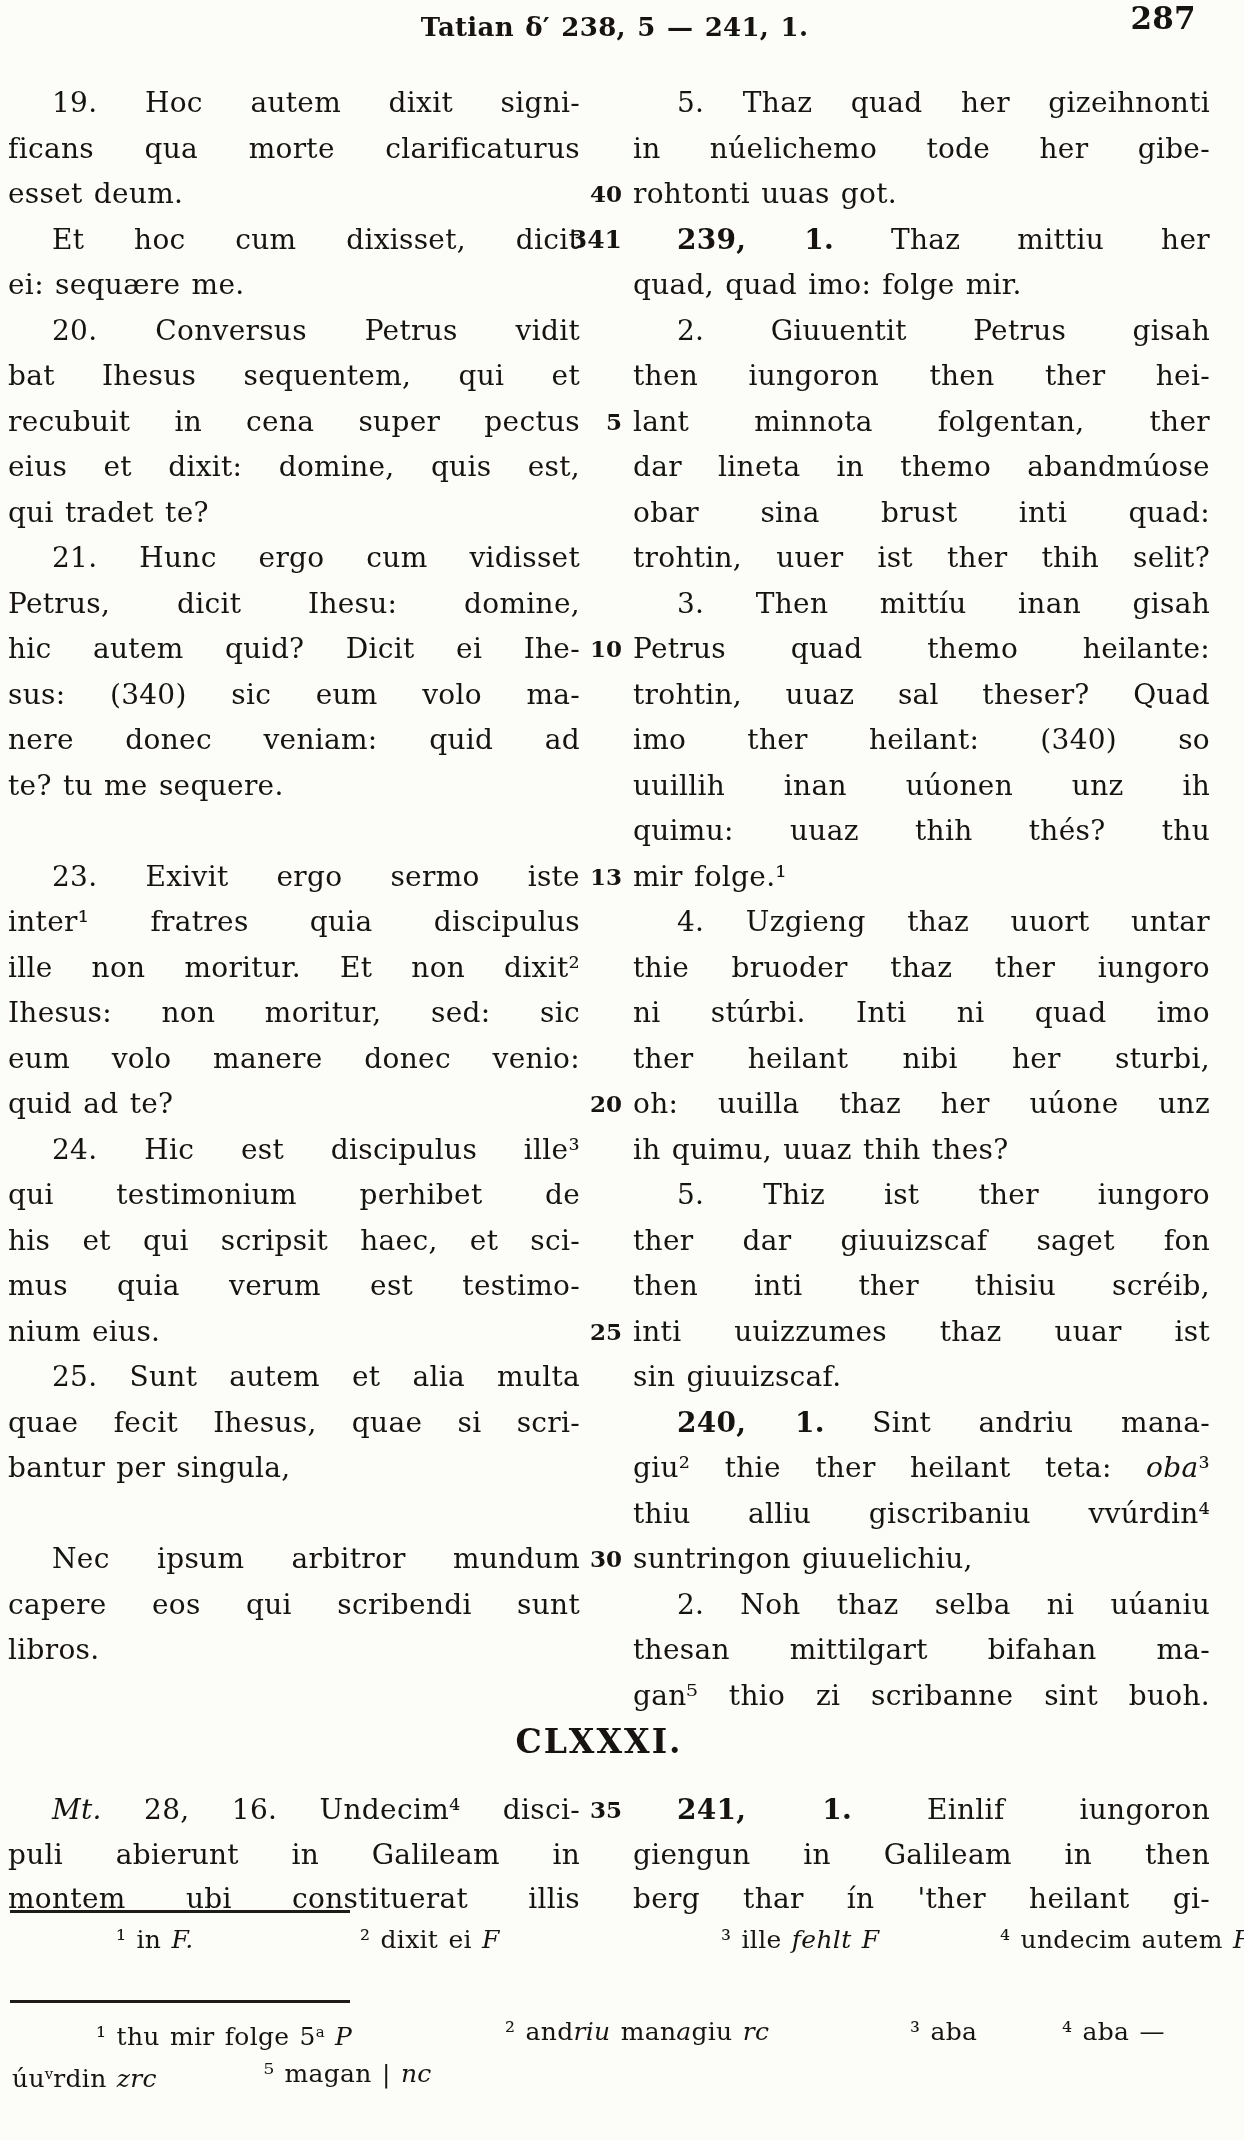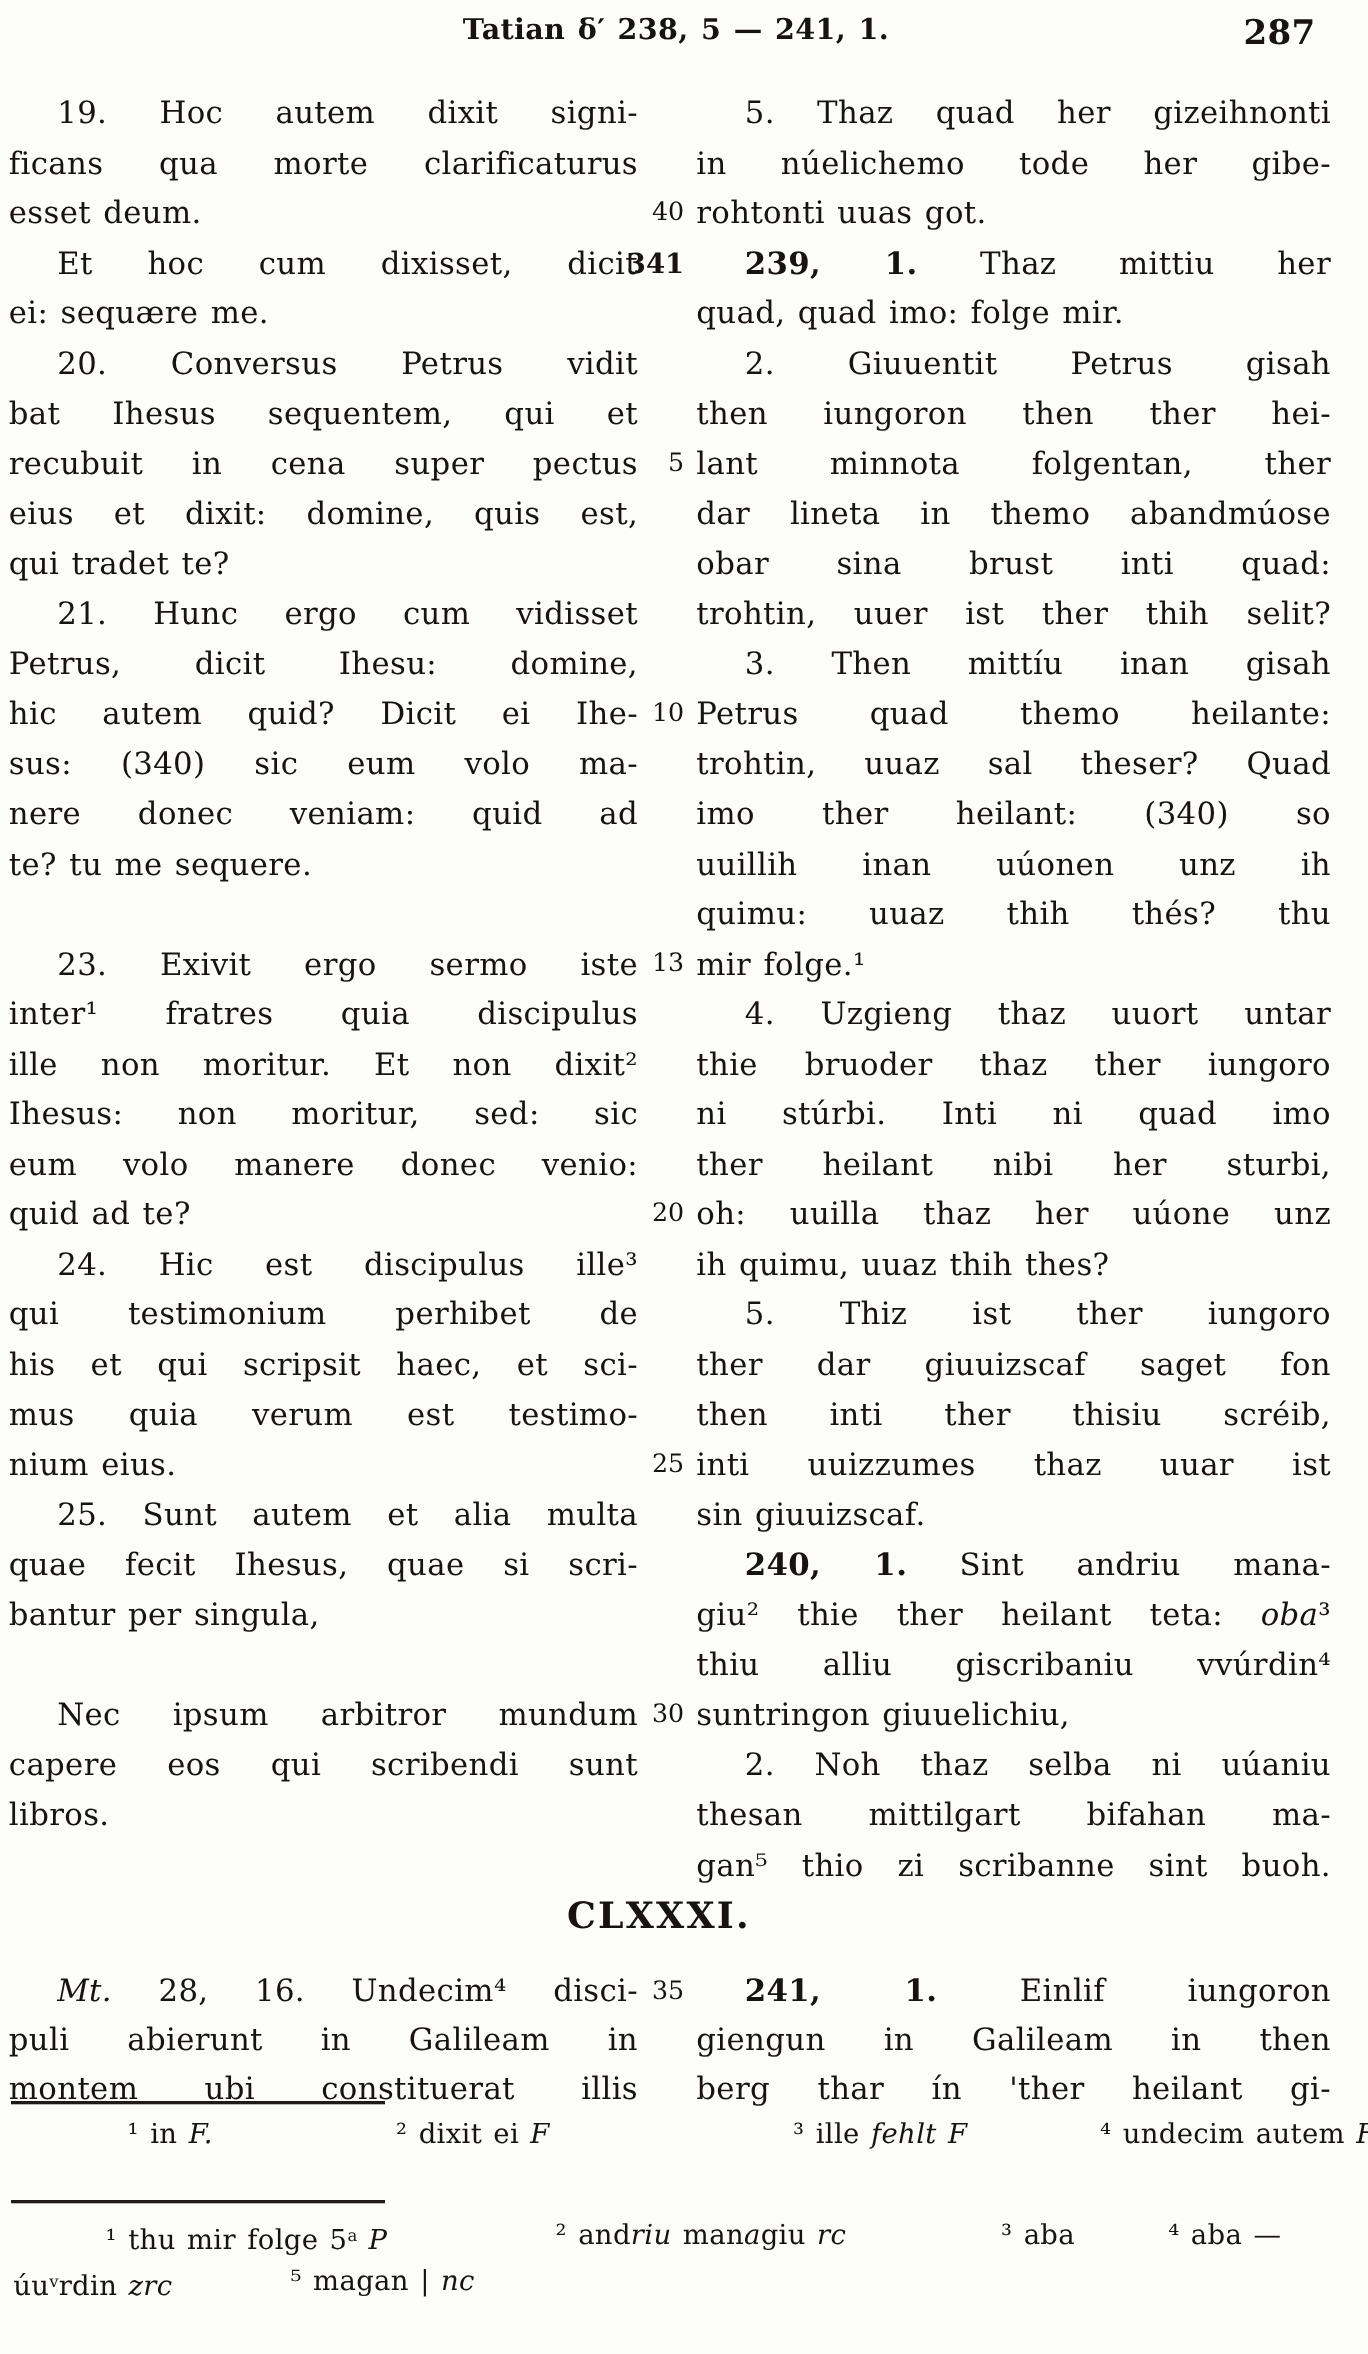--- a/index.html
+++ b/index.html
@@ -13,40 +13,40 @@
     overflow:hidden;
     letter-spacing:.3px;
     word-spacing:2px;
   }
   .running-head{
     position:absolute;top:12px;left:0;width:100%;
     box-sizing:border-box;padding-right:15px;
     text-align:center;font-size:26px;font-weight:bold;
   }
   .page-number{
-    position:absolute;top:12px;right:48px;
+    position:absolute;top:0;right:48px;
     font-size:31px;font-weight:bold;
   }
   .col{position:absolute;top:80px;font-size:28px;}
   .col-left{left:8px;width:572px;}
   .col-right{left:633px;width:577px;}
   .bottom-col{position:absolute;top:1788px;font-size:28px;}
   .bc-left{left:8px;width:572px;}
   .bc-right{left:633px;width:577px;}
   .line{
     position:relative;height:45.5px;line-height:45.5px;
     text-align:justify;text-align-last:justify;
   }
   .bottom-col .line{height:44.5px;line-height:44.5px;}
   .line.nj{text-align:left;text-align-last:left;}
   .line.ind{text-indent:44px;}
   .line.gap{height:45.5px;}
   .gutter{
     position:absolute;right:100%;margin-right:11px;top:0;
-    font-size:23px;font-weight:normal;line-height:inherit;
+    font-size:23px;font-weight:bold;line-height:inherit;
     text-indent:0;letter-spacing:0;white-space:nowrap;
   }
   .gutter.gb{font-weight:bold;font-size:25px;}
   .b{font-weight:bold;}
   .i{font-style:italic;}
   .sup{font-size:.6em;vertical-align:.5em;letter-spacing:0;}
   .section-heading{
     position:absolute;top:1722px;left:0;width:100%;
     box-sizing:border-box;padding-right:46px;
     text-align:center;font-size:33px;font-weight:bold;letter-spacing:2px;

